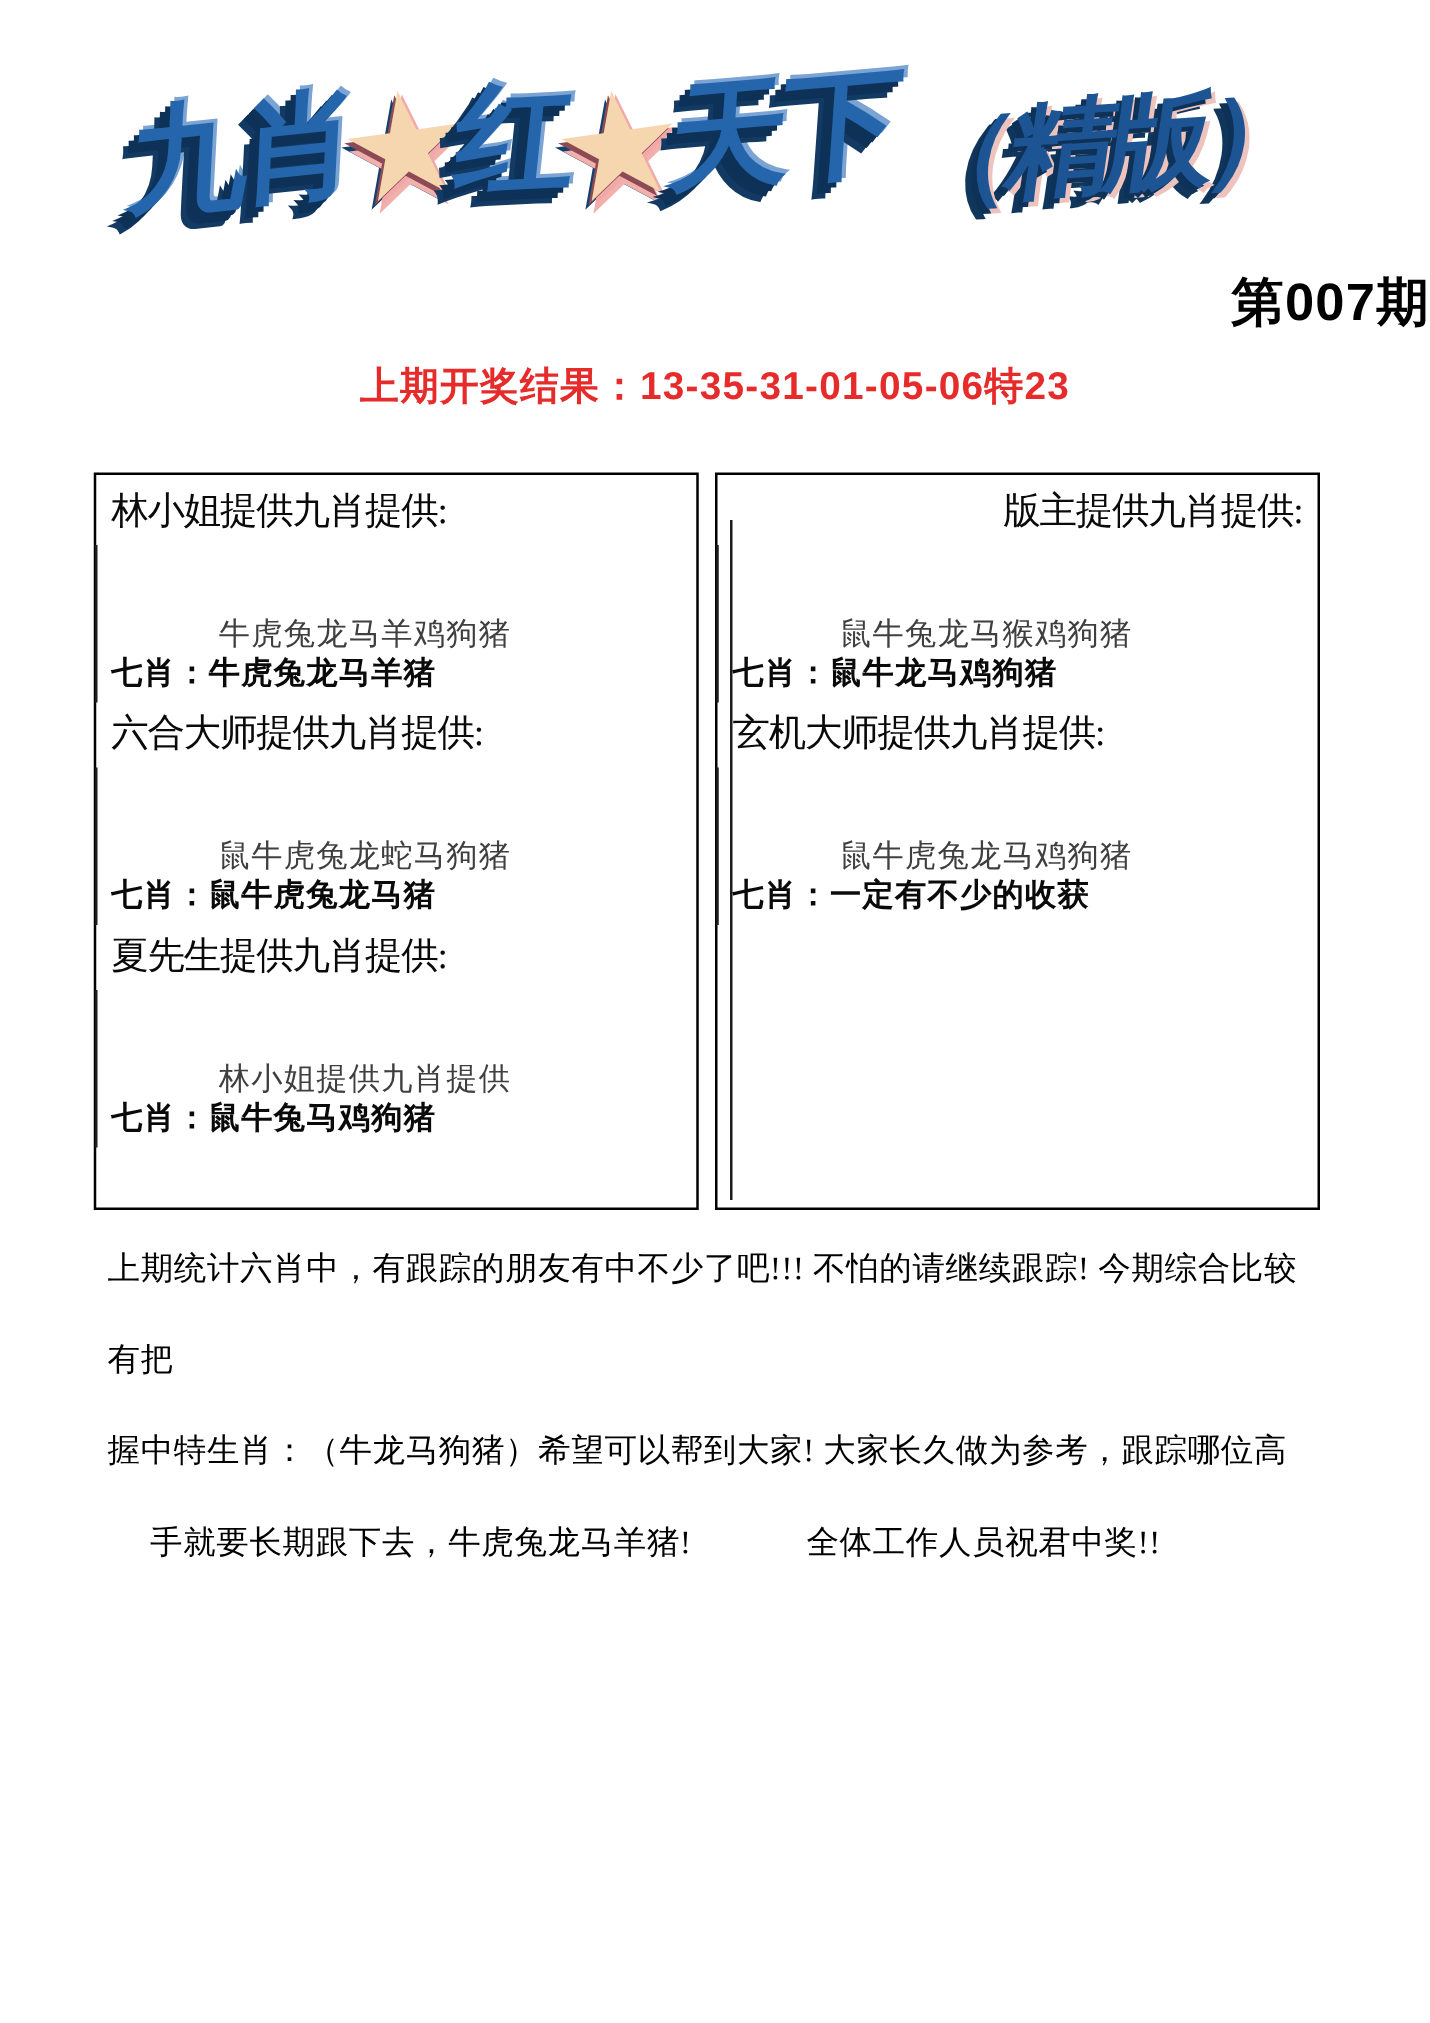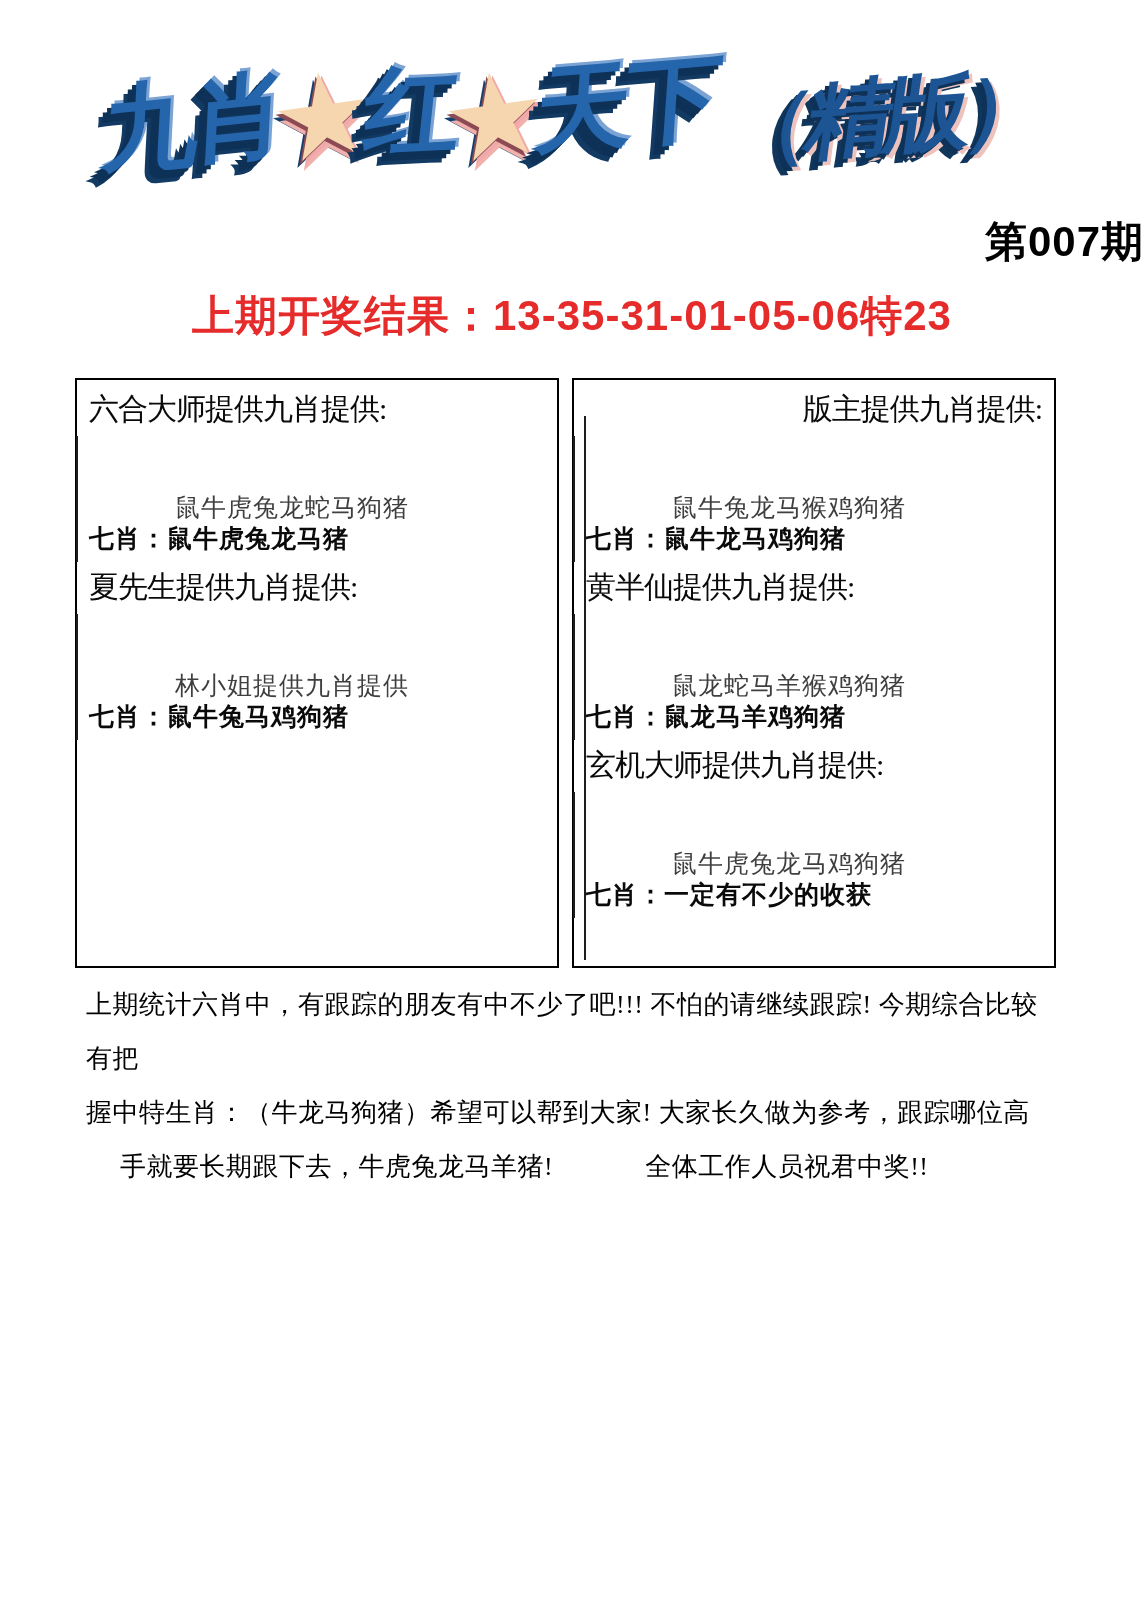--- a/index.html
+++ b/index.html
@@ -61,21 +61,21 @@
     position:absolute; top:214px; left:0; width:100%;
     text-align:right;
     font-family:"Liberation Sans","DejaVu Sans",sans-serif;
     font-size:42px; font-weight:600; color:#000;
     letter-spacing:1px;
   }
   .result {
     position:absolute; top:288px; left:0; width:100%;
     text-align:center;
     font-family:"Liberation Sans","DejaVu Sans",sans-serif;
-    font-size:42px; font-weight:bold;
+    font-size:31px; font-weight:bold;
     color:#e62b2b;
     letter-spacing:1px;
   }
 
   
   .boxes {
     position:absolute; top:378px; left:75px;
     display:flex; gap:13px;
   }
   .box {
@@ -109,62 +109,62 @@
     color:#3f3f3f; letter-spacing:1px;
   }
   .tip-seven {
     margin:0; font-size:25px; line-height:31px;
     font-weight:bold; color:#0a0a0a; letter-spacing:1px;
   }
 
   
   .footer {
     position:absolute; top:978px; left:86px; width:974px;
-    font-size:26px; line-height:54px; color:#000;
+    font-size:26px; line-height:73px; color:#000;
     letter-spacing:0.5px;
   }
   .footer .line3 { padding-left:34px; }
   .footer .gap { display:inline-block; width:92px; }
 </style>
 </head>
 <body>
 
 <div class="logo-row">
   <span class="logo-seg t1">九肖</span><span class="logo-star">★</span><span class="logo-seg t2">红</span><span class="logo-star">★</span><span class="logo-seg t3">天下</span><span class="logo-suffix">（精版）</span>
 </div>
 
 <div class="issue">第007期</div>
 
 <div class="result">上期开奖结果：13-35-31-01-05-06特23</div>
 
 <div class="boxes">
 
   <div class="box left">
     <div class="section">
+      <p class="tip-header">林小姐提供九肖提供:</p>
+      <p class="tip-nine">牛虎兔龙马羊鸡狗猪</p>
+      <p class="tip-seven"><span>七肖：</span><span>牛虎兔龙马羊猪</span></p>
+    </div>
+    <div class="section">
       <p class="tip-header">六合大师提供九肖提供:</p>
       <p class="tip-nine">鼠牛虎兔龙蛇马狗猪</p>
       <p class="tip-seven"><span>七肖：</span><span>鼠牛虎兔龙马猪</span></p>
     </div>
     <div class="section">
       <p class="tip-header">夏先生提供九肖提供:</p>
       <p class="tip-nine">林小姐提供九肖提供</p>
       <p class="tip-seven"><span>七肖：</span><span>鼠牛兔马鸡狗猪</span></p>
     </div>
   </div>
 
   <div class="box right">
     <div class="section">
       <p class="tip-header center">版主提供九肖提供:</p>
       <p class="tip-nine">鼠牛兔龙马猴鸡狗猪</p>
       <p class="tip-seven"><span>七肖：</span><span>鼠牛龙马鸡狗猪</span></p>
-    </div>
-    <div class="section">
-      <p class="tip-header">黄半仙提供九肖提供:</p>
-      <p class="tip-nine">鼠龙蛇马羊猴鸡狗猪</p>
-      <p class="tip-seven"><span>七肖：</span><span>鼠龙马羊鸡狗猪</span></p>
     </div>
     <div class="section">
       <p class="tip-header">玄机大师提供九肖提供:</p>
       <p class="tip-nine">鼠牛虎兔龙马鸡狗猪</p>
       <p class="tip-seven"><span>七肖：</span><span>一定有不少的收获</span></p>
     </div>
   </div>
 
 </div>
 

